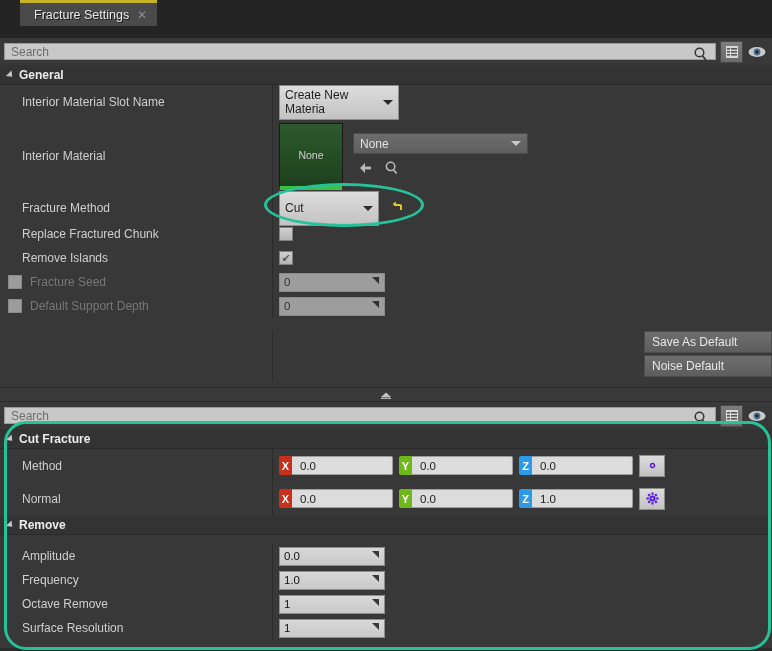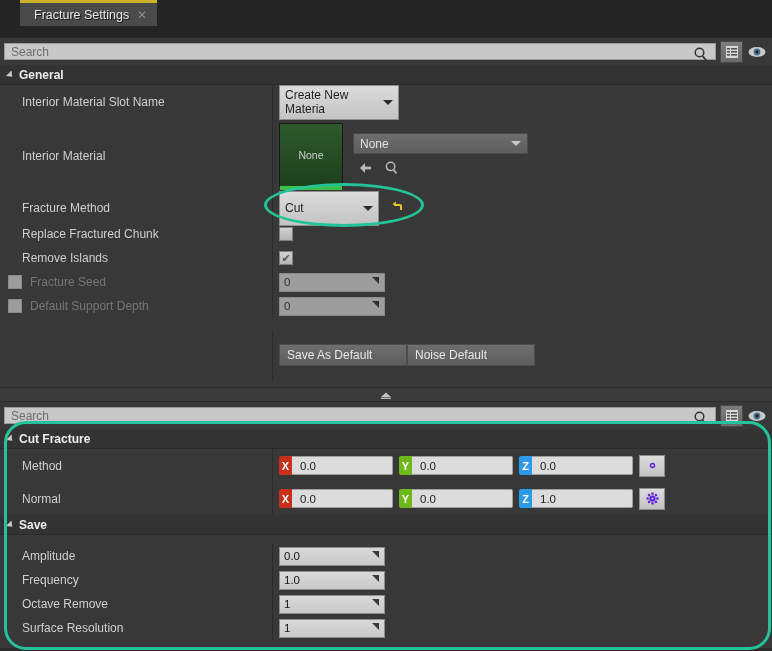--- a/index.html
+++ b/index.html
@@ -319,21 +319,21 @@
             </svg>
         </span>
       </div>
     </div>
   </div>
 
   <div style="height:13px"></div>
 
   <div class="row" style="height:50px;align-items:flex-start">
     <div class="lbl"></div>
-    <div class="val" style="height:50px;align-items:center;flex-direction:row;padding-top:0">
+    <div class="val" style="height:50px;align-items:flex-end;flex-direction:column;padding-top:0">
       <div class="btn">
         <span>Save As Default</span>
       </div>
       <div class="btn">
         <span>Noise Default</span>
       </div>
     </div>
   </div>
   <div style="height:6px"></div>
 </div>
@@ -439,21 +439,21 @@
               <line x1="5.2" y1="10.8" x2="3.5" y2="12.5"></line>
             </g>
           </svg>
       </div>
     </div>
   </div>
 </div>
 
 <div class="section">
   <span class="caret"></span>
-  <span class="stitle">Save</span>
+  <span class="stitle">Remove</span>
 </div>
 
 <div class="body" style="height:113px">
   <div style="height:9px"></div>
 
   <div class="row" style="height:24px">
     <div class="lbl">Amplitude</div>
     <div class="val" style="height:24px">
       <div class="numbox">
         <span>0.0</span>

